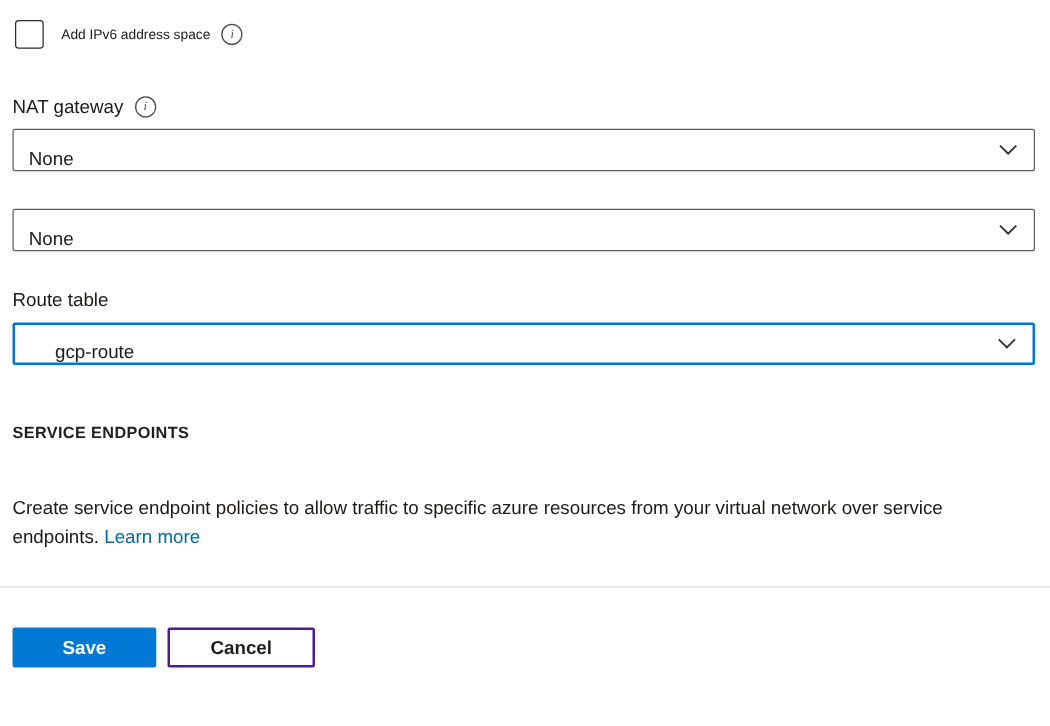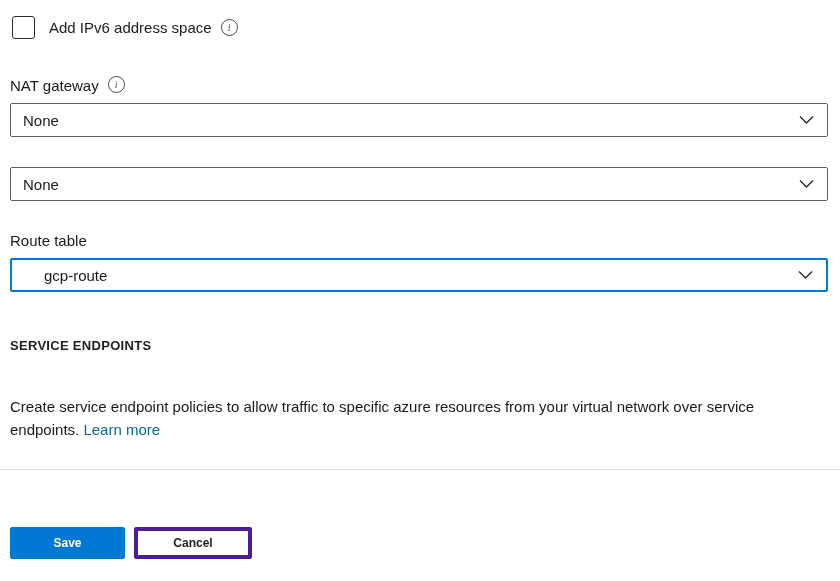--- a/index.html
+++ b/index.html
@@ -9,57 +9,57 @@
     color:#1b1a19;font-size:15px;overflow:hidden;
   }
   .content{padding:16px 12px 0 10px;}
 
   
   .checkbox-row{display:flex;align-items:center;margin:0 0 0 2px;}
   .checkbox{
     width:21px;height:21px;border:1.5px solid #2d2c2b;border-radius:3px;
     background:#fff;flex:0 0 auto;cursor:pointer;
   }
-  .checkbox-label{margin-left:14px;font-size:15px;}
+  .checkbox-label{margin-left:14px;font-size:11px;}
   .info-icon{
     display:inline-flex;align-items:center;justify-content:center;
     width:15px;height:15px;border:1px solid #494847;border-radius:50%;
     font-size:10px;line-height:1;color:#494847;margin-left:9px;
     font-family:"Liberation Serif","DejaVu Serif",serif;font-style:italic;
     flex:0 0 auto;
   }
 
   
   .field{margin-top:37px;}
   .field + .field{margin-top:30px;}
-  .field-label{display:flex;font-size:15px;line-height:19px;}
+  .field-label{display:flex;align-items:center;font-size:15px;line-height:19px;}
   .select{
     margin-top:8px;height:34px;box-sizing:border-box;
     border:1px solid #605e5c;border-radius:2px;background:#fff;
-    display:flex;align-items:center;padding:0 40px 0 12px;
+    display:flex;align-items:flex-end;padding:0 40px 0 12px;
     position:relative;cursor:pointer;
   }
   .select.focused{border:2px solid #0078d4;padding-left:32px;}
   .chevron{position:absolute;right:13px;top:50%;transform:translateY(-50%);display:flex;}
 
   
   .section-heading{margin-top:46px;font-size:13px;font-weight:bold;letter-spacing:.3px;color:#201f1e;}
   .description{margin-top:42px;line-height:23px;max-width:788px;color:#1b1a19;}
   .description a{color:#0369a1;text-decoration:none;cursor:pointer;}
 
   .divider{width:840px;height:0;border-top:1px solid #e1dfdd;margin-top:28px;}
 
   
   .actions{display:flex;gap:9px;margin:32px 0 0 10px;}
   .btn{
-    height:32px;box-sizing:border-box;border-radius:2px;font-size:12px;
-    font-family:inherit;cursor:pointer;display:flex;align-items:center;justify-content:center;margin-top:25px;
+    height:32px;box-sizing:border-box;border-radius:2px;font-size:15px;
+    font-family:inherit;cursor:pointer;display:flex;align-items:center;justify-content:center;
   }
   .btn-primary{width:115px;background:#0078d4;border:1px solid #0078d4;color:#ffffff;font-weight:bold;}
-  .btn-secondary{width:118px;background:#ffffff;border:4px solid #4c1d95;color:#201f1e;font-weight:600;}
+  .btn-secondary{width:118px;background:#ffffff;border:2px solid #4c1d95;color:#201f1e;font-weight:600;}
 </style>
 </head>
 <body>
 
 <div class="content">
 
   <div class="checkbox-row">
     <div class="checkbox"></div>
     <span class="checkbox-label">Add IPv6 address space</span>
     <span class="info-icon">i</span>

